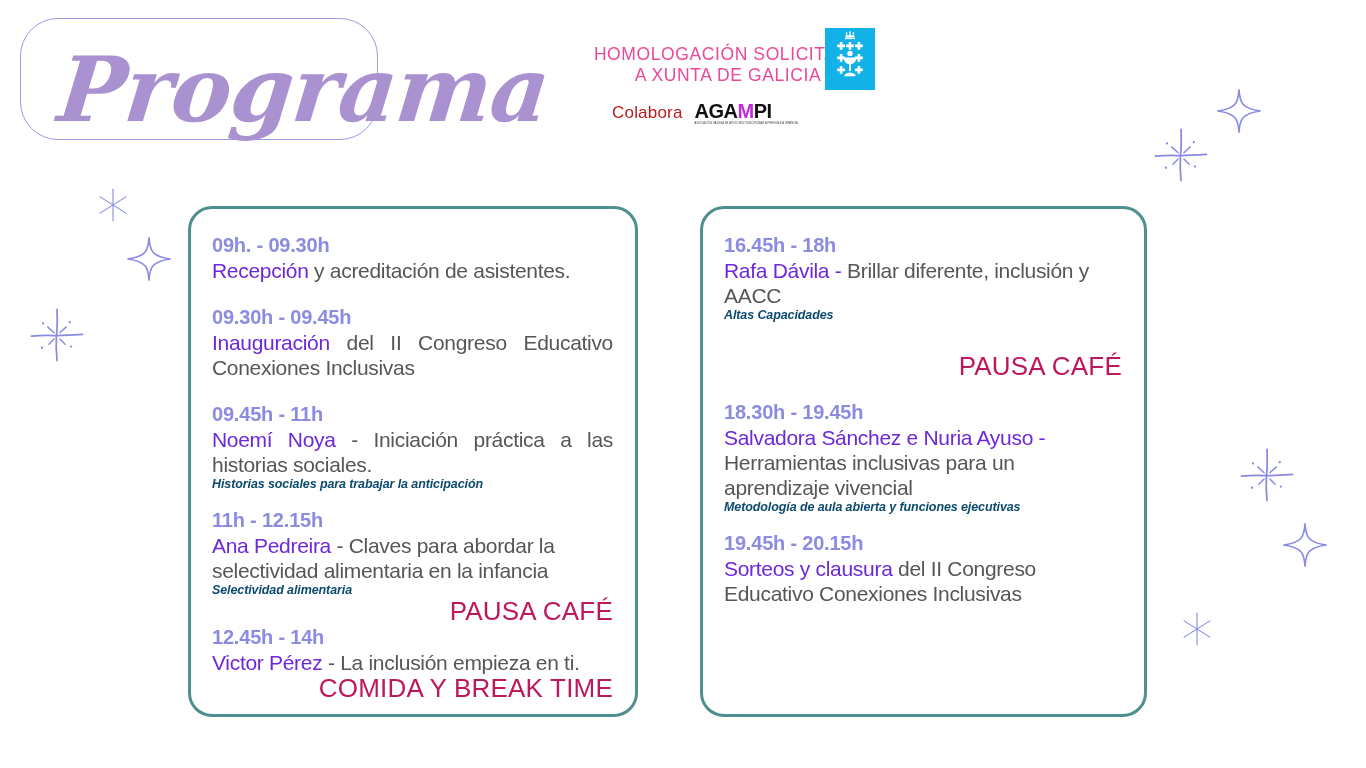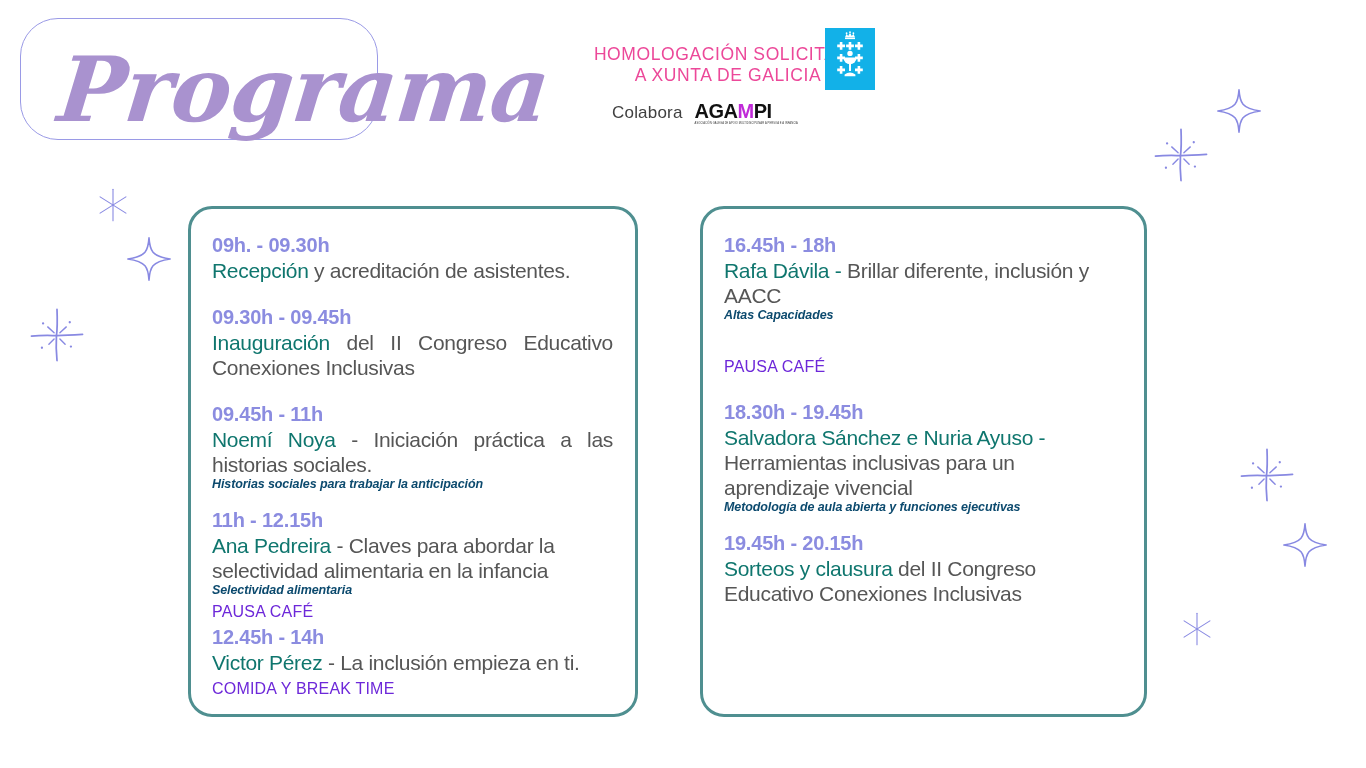--- a/index.html
+++ b/index.html
@@ -74,21 +74,21 @@
   .colabora-row {
     position: absolute;
     left: 612px;
     top: 100px;
     height: 26px;
     display: flex;
     align-items: center;
     gap: 12px;
   }
   .colabora-label {
-    color: #404040;
+    color: #b91c1c;
     font-size: 17px;
     letter-spacing: 0.2px;
   }
   .agampi {
     display: flex;
     flex-direction: column;
     align-items: flex-start;
     line-height: 1;
   }
   .agampi-word {
@@ -138,36 +138,36 @@
     font-size: 20px;
     line-height: 25px;
     letter-spacing: -0.2px;
   }
   .desc {
     color: #565656;
     font-size: 21px;
     line-height: 25px;
     letter-spacing: -0.3px;
   }
-  .desc .speaker { color: #0f766e; }
+  .desc .speaker { color: #6d28d9; }
   .desc.justify { text-align: justify; }
   .note {
     color: #0c4a6e;
     font-style: italic;
     font-weight: bold;
     font-size: 12.5px;
     line-height: 16px;
     letter-spacing: -0.1px;
     margin-top: -1px;
   }
   .break-row {
-    color: #6d28d9;
-    font-size: 16px;
+    color: #be185d;
+    font-size: 26px;
     line-height: 27px;
-    text-align: left;
+    text-align: right;
     letter-spacing: 0.2px;
   }
 
   
   .gap-lg { margin-bottom: 22px; }
   .gap-md { margin-bottom: 16px; }
   .gap-xs { margin-bottom: 0px; }
 
   
   .spark {

